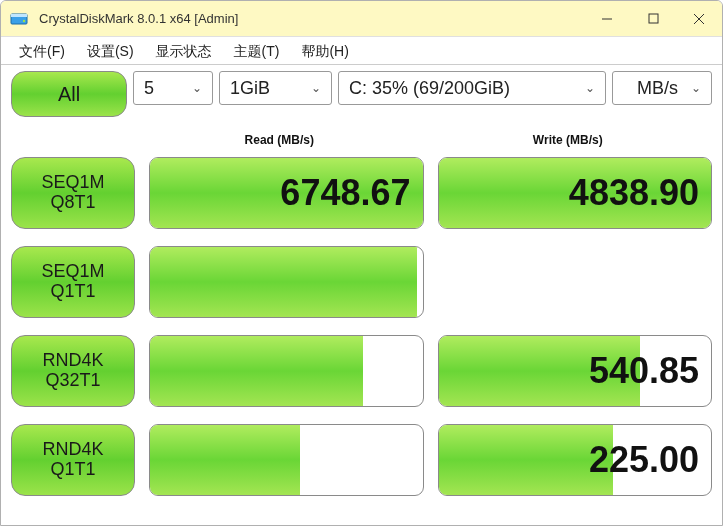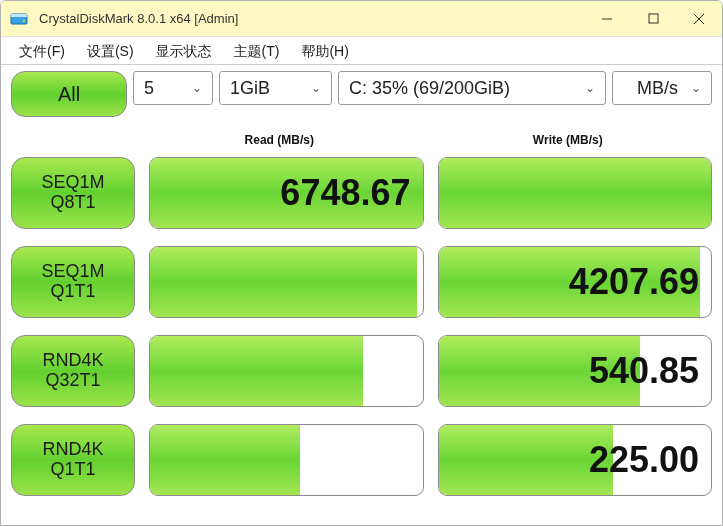--- a/index.html
+++ b/index.html
@@ -243,35 +243,32 @@
     <div class="green-btn test-btn">
       <span class="l1">SEQ1M</span>
       <span class="l2">Q8T1</span>
     </div>
     <div class="value-cell">
       <div class="bar" style="width:100%"></div>
       <span class="num">6748.67</span>
     </div>
     <div class="value-cell">
       <div class="bar" style="width:100%"></div>
+      <span class="num">4838.90</span>
     </div>
   </div>
 
   <div class="row">
     <div class="green-btn test-btn">
       <span class="l1">SEQ1M</span>
       <span class="l2">Q1T1</span>
     </div>
     <div class="value-cell">
       <div class="bar" style="width:98%"></div>
     </div>
-    <div class="value-cell">
-      <div class="bar" style="width:96%"></div>
-      <span class="num">4207.69</span>
-    </div>
   </div>
 
   <div class="row">
     <div class="green-btn test-btn">
       <span class="l1">RND4K</span>
       <span class="l2">Q32T1</span>
     </div>
     <div class="value-cell">
       <div class="bar" style="width:78%"></div>
     </div>

